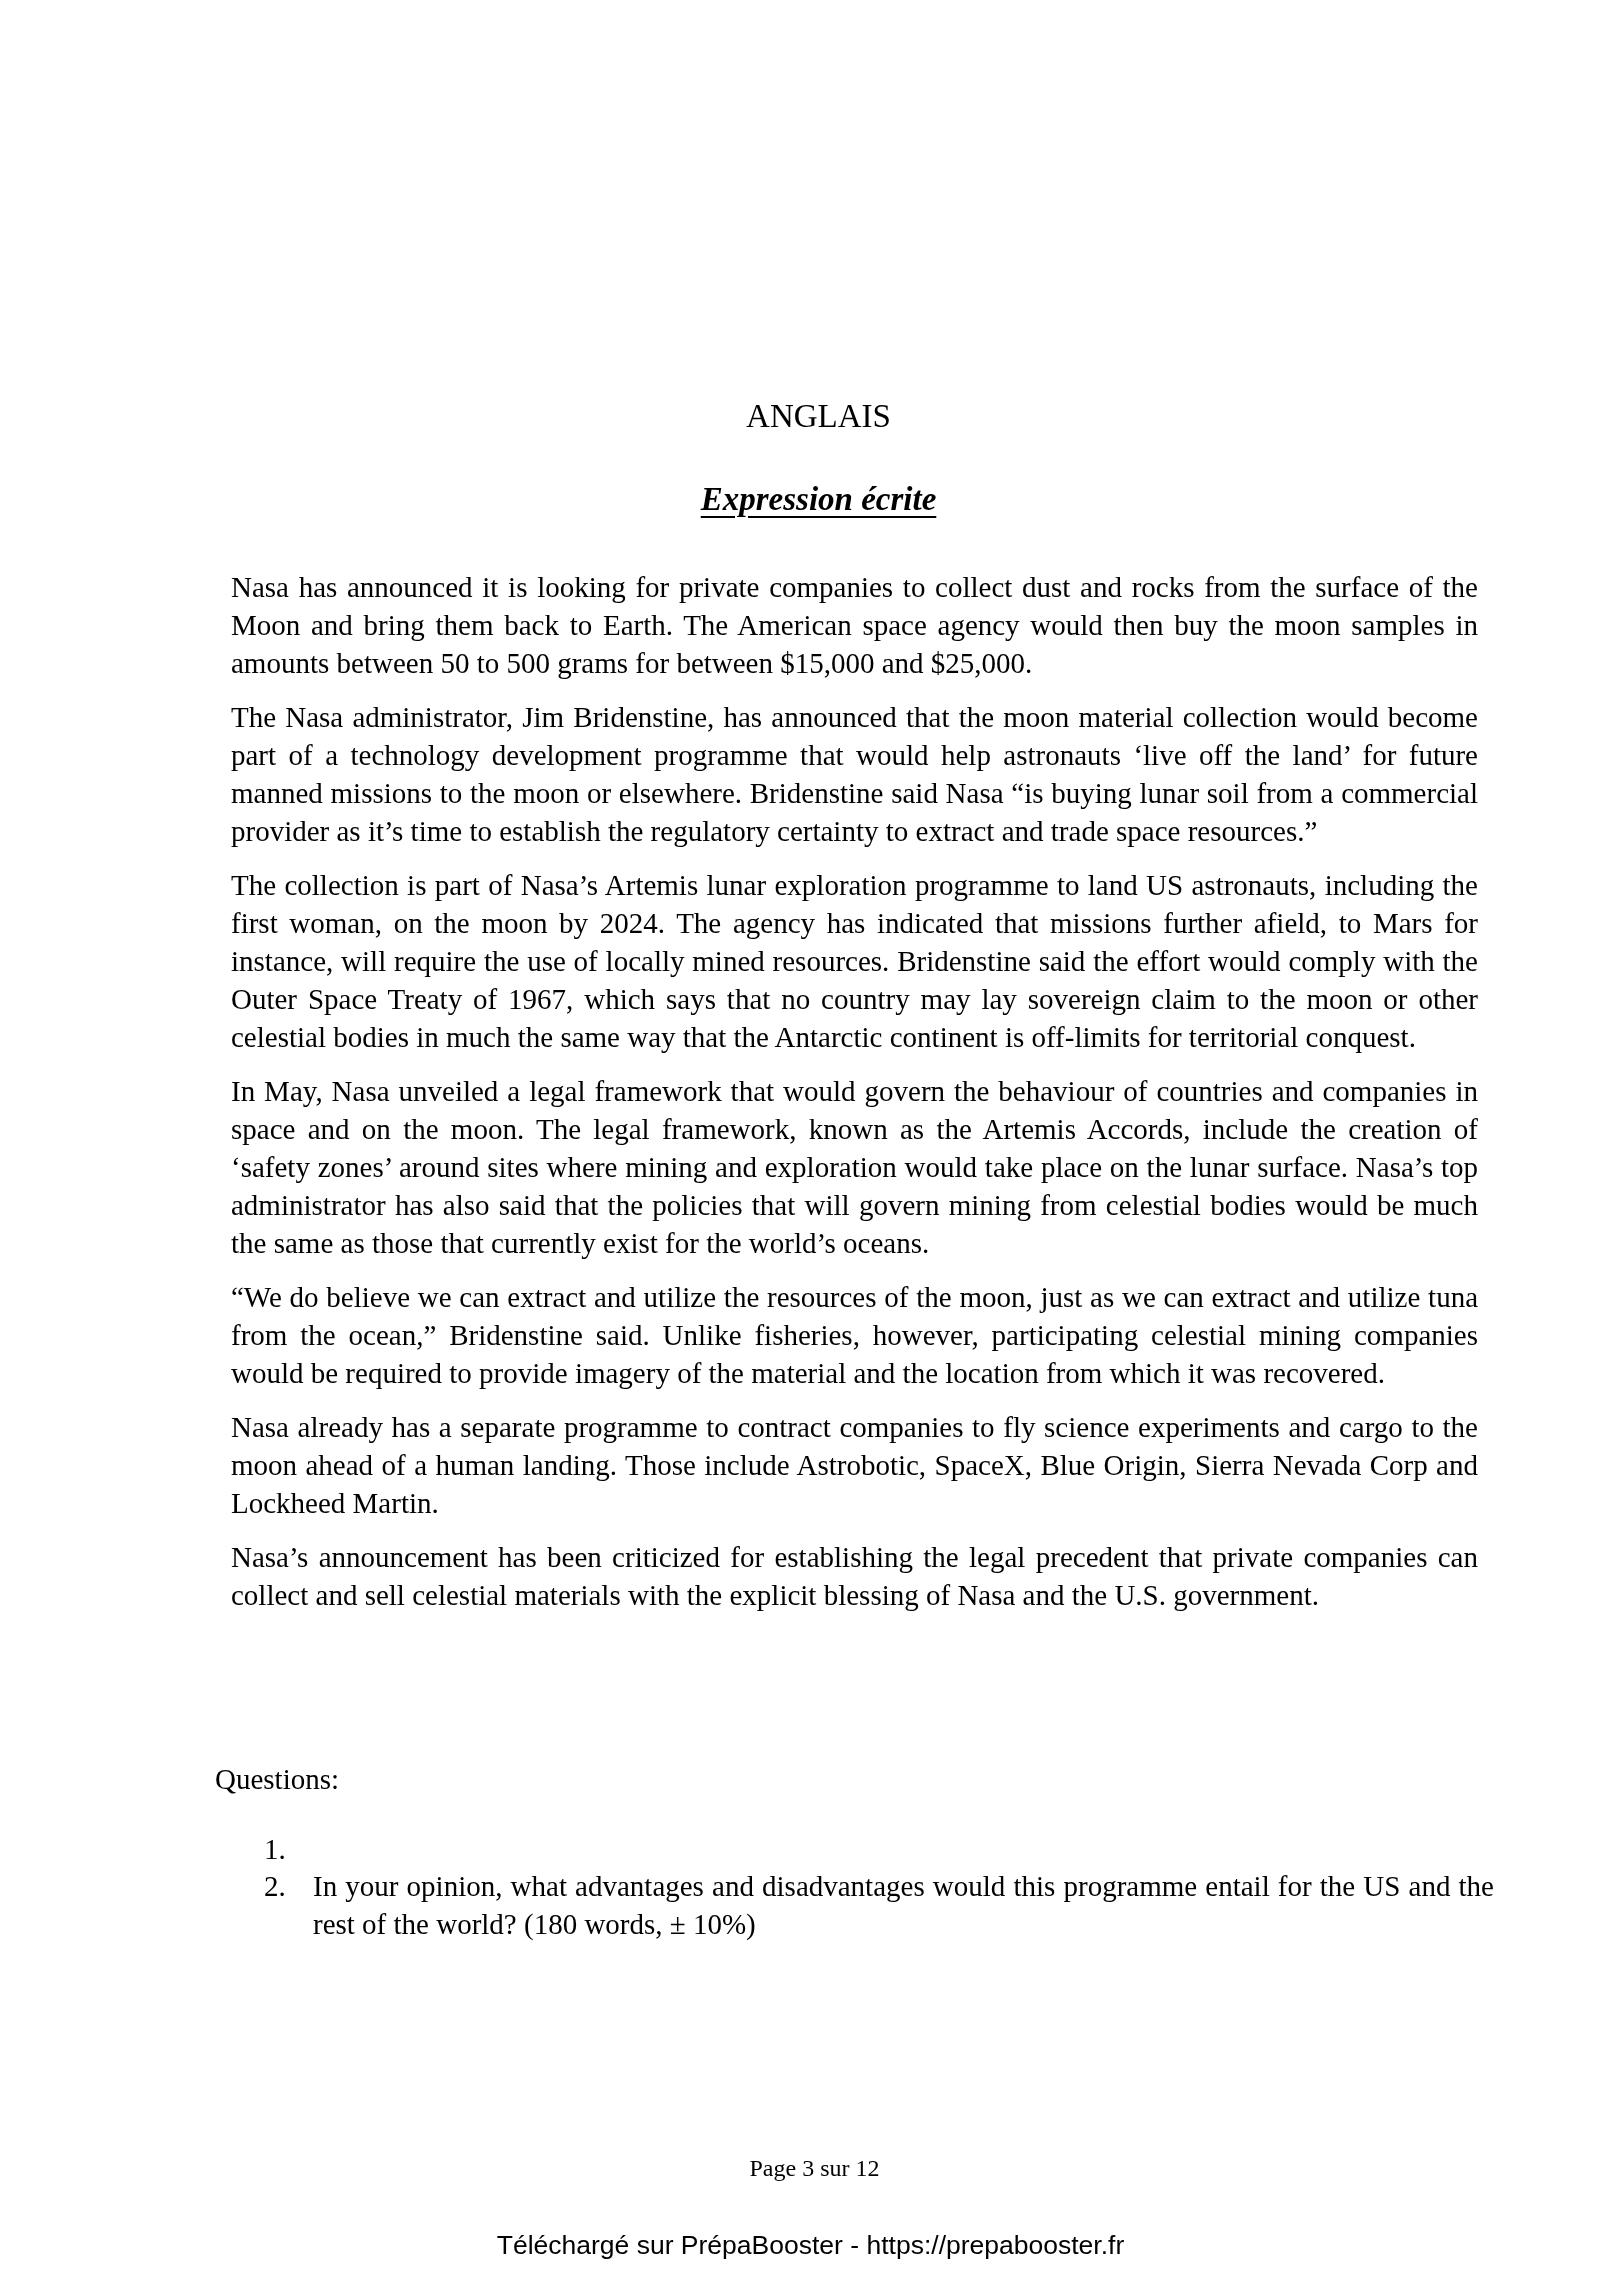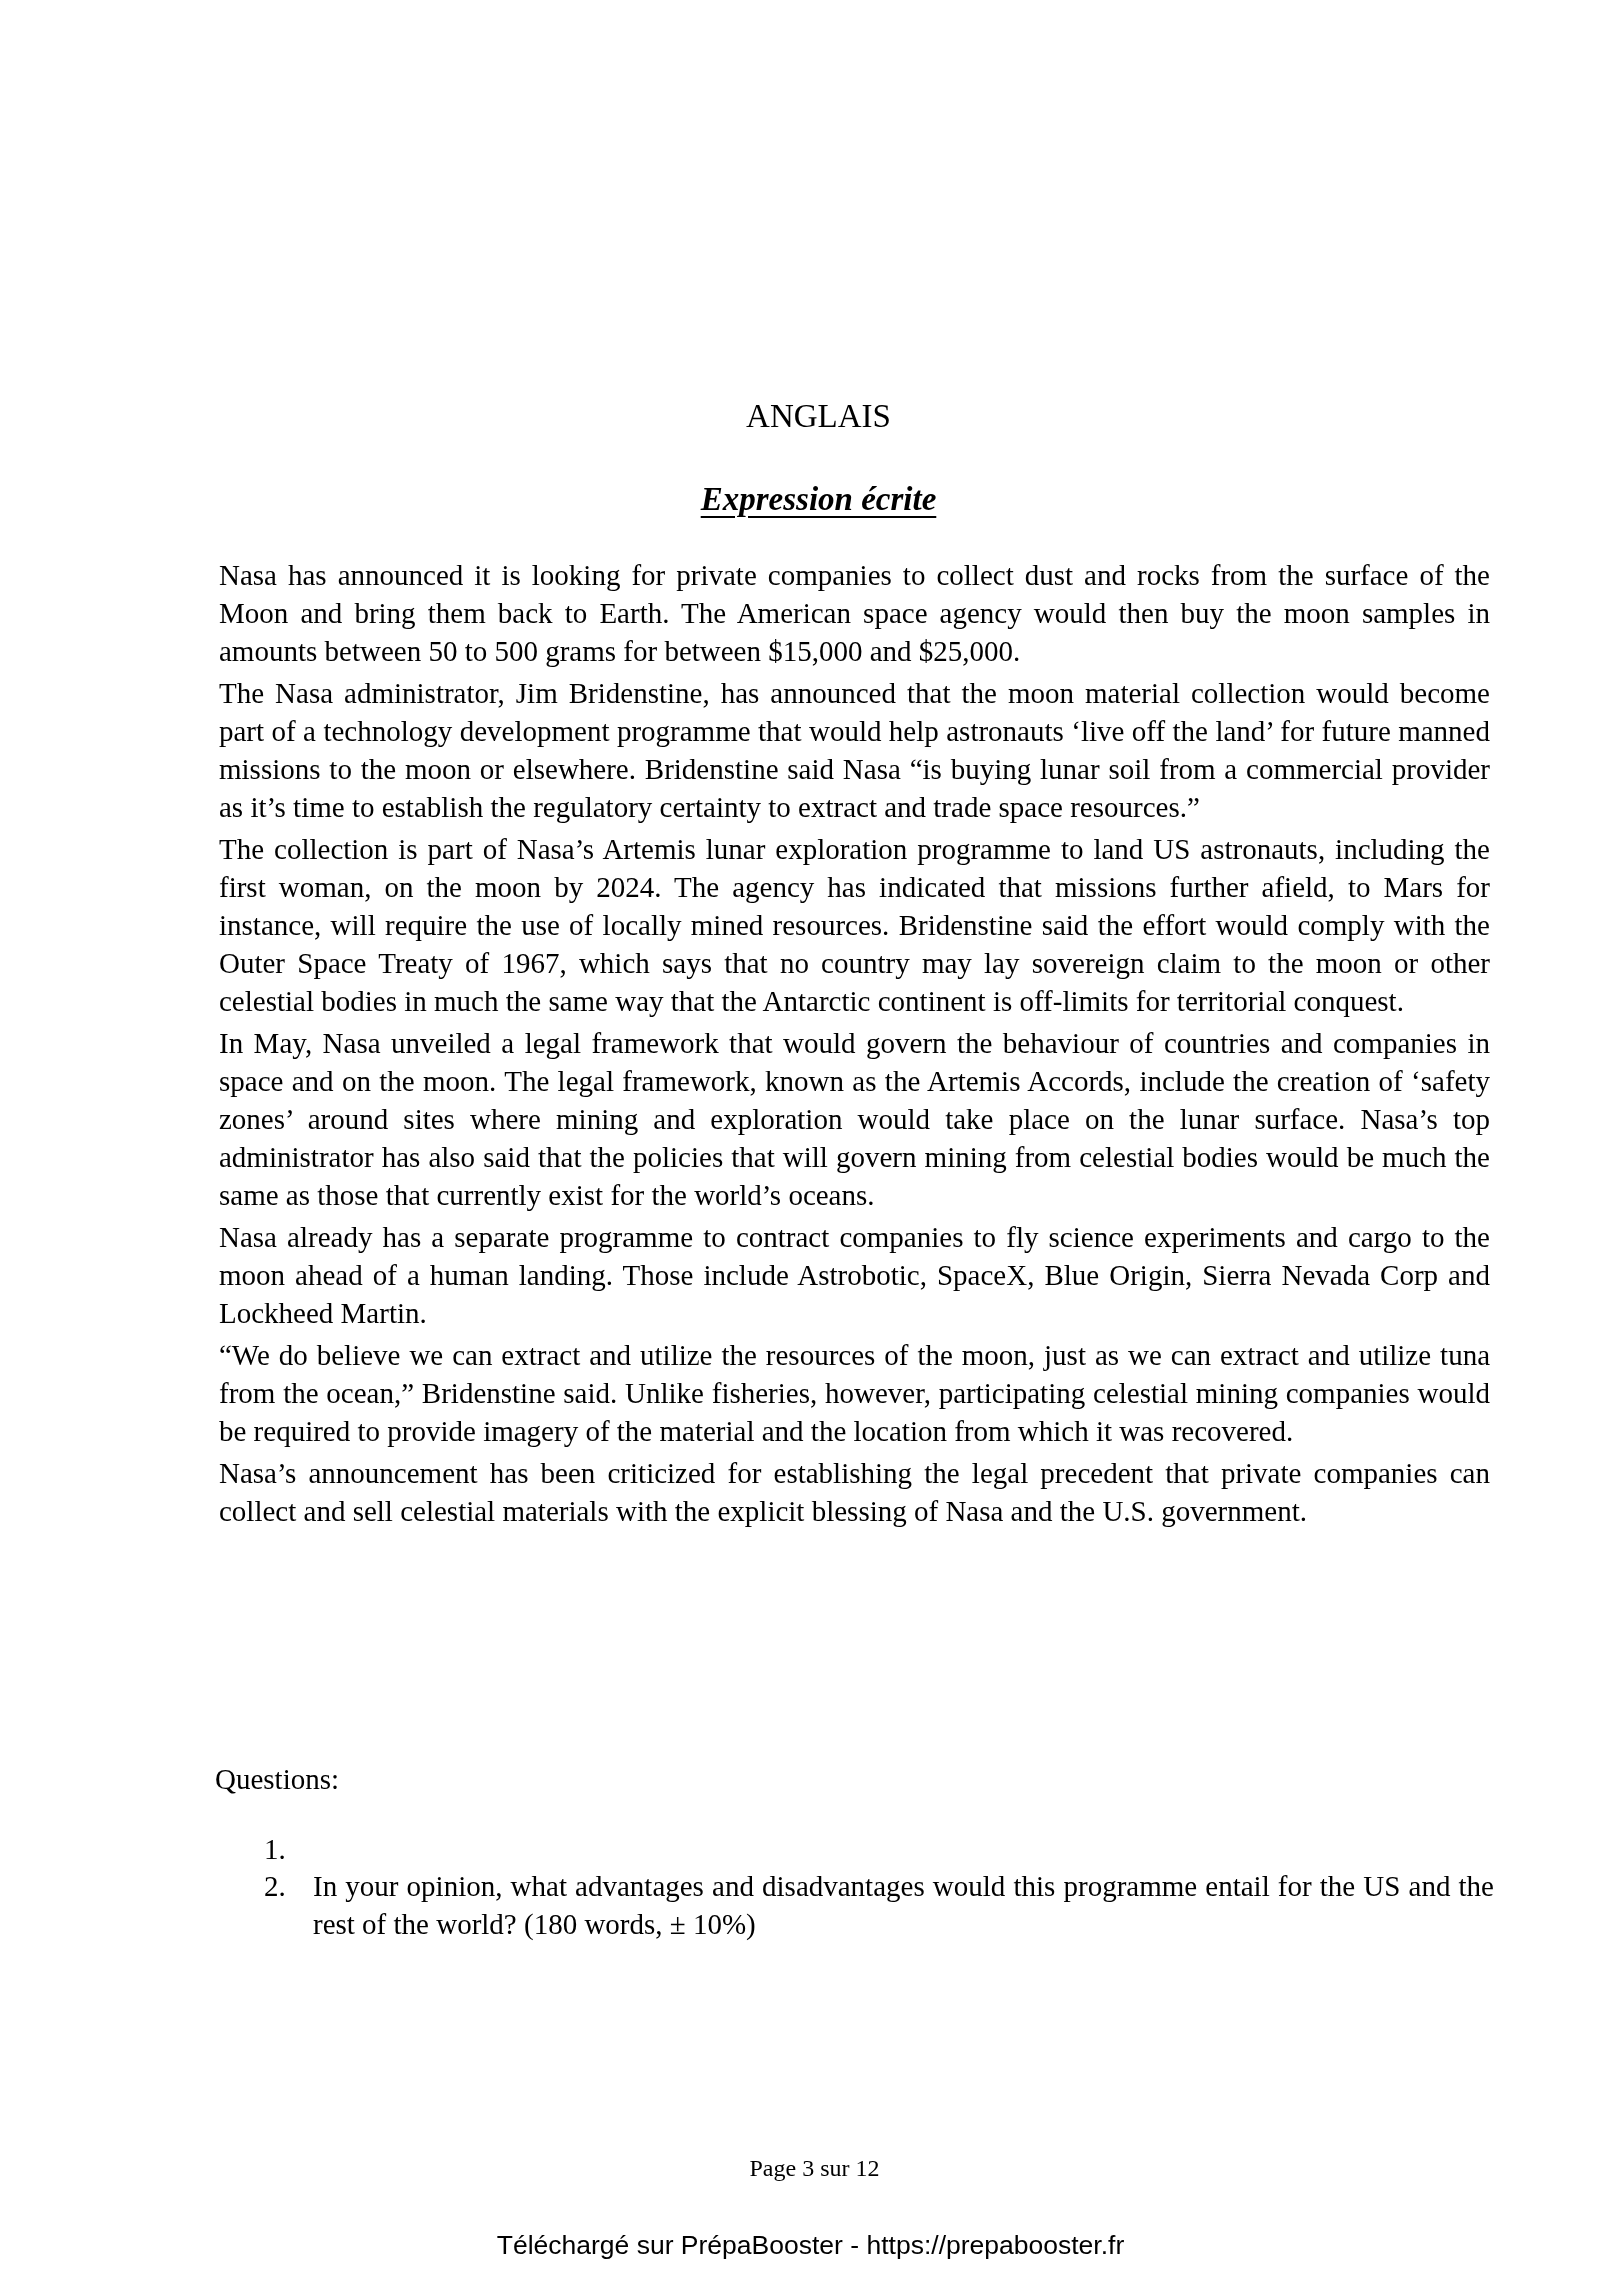--- a/index.html
+++ b/index.html
@@ -45,21 +45,21 @@
     .article {
       position: absolute;
       top: 552px;
       left: 215px;
       width: 1279px;
       font-size: 29px;
       line-height: 38px;
       text-align: justify;
     }
     .article p {
-      margin: 4px;
+      margin: 16px;
     }
     .source {
       text-align: right;
       padding-right: 9.8px;
       margin: 0;
     }
     .source i { font-style: italic; }
     .questions-heading {
       position: absolute;
       top: 1761px;
@@ -119,22 +119,22 @@
 
 <h2 class="subtitle">
   <span>Expression écrite</span>
 </h2>
 
 <div class="article">
   <p>Nasa has announced it is looking for private companies to collect dust and rocks from the surface of the Moon and bring them back to Earth. The American space agency would then buy the moon samples in amounts between 50 to 500 grams for between $15,000 and $25,000.</p>
   <p>The Nasa administrator, Jim Bridenstine, has announced that the moon material collection would become part of a technology development programme that would help astronauts ‘live off the land’ for future manned missions to the moon or elsewhere. Bridenstine said Nasa “is buying lunar soil from a commercial provider as it’s time to establish the regulatory certainty to extract and trade space resources.”</p>
   <p>The collection is part of Nasa’s Artemis lunar exploration programme to land US astronauts, including the first woman, on the moon by 2024. The agency has indicated that missions further afield, to Mars for instance, will require the use of locally mined resources. Bridenstine said the effort would comply with the Outer Space Treaty of 1967, which says that no country may lay sovereign claim to the moon or other celestial bodies in much the same way that the Antarctic continent is off-limits for territorial conquest.</p>
   <p>In May, Nasa unveiled a legal framework that would govern the behaviour of countries and companies in space and on the moon. The legal framework, known as the Artemis Accords, include the creation of ‘safety zones’ around sites where mining and exploration would take place on the lunar surface. Nasa’s top administrator has also said that the policies that will govern mining from celestial bodies would be much the same as those that currently exist for the world’s oceans.</p>
+  <p>“We do believe we can extract and utilize the resources of the moon, just as we can extract and utilize tuna from the ocean,” Bridenstine said. Unlike fisheries, however, participating celestial mining companies would be required to provide imagery of the material and the location from which it was recovered.</p>
   <p>Nasa already has a separate programme to contract companies to fly science experiments and cargo to the moon ahead of a human landing. Those include Astrobotic, SpaceX, Blue Origin, Sierra Nevada Corp and Lockheed Martin.</p>
-  <p>“We do believe we can extract and utilize the resources of the moon, just as we can extract and utilize tuna from the ocean,” Bridenstine said. Unlike fisheries, however, participating celestial mining companies would be required to provide imagery of the material and the location from which it was recovered.</p>
   <p>Nasa’s announcement has been criticized for establishing the legal precedent that private companies can collect and sell celestial materials with the explicit blessing of Nasa and the U.S. government.</p>
 </div>
 
 <p class="questions-heading">Questions:</p>
 
 <ol class="questions">
   <li>
     <span class="num">1.</span>
   </li>
   <li>

